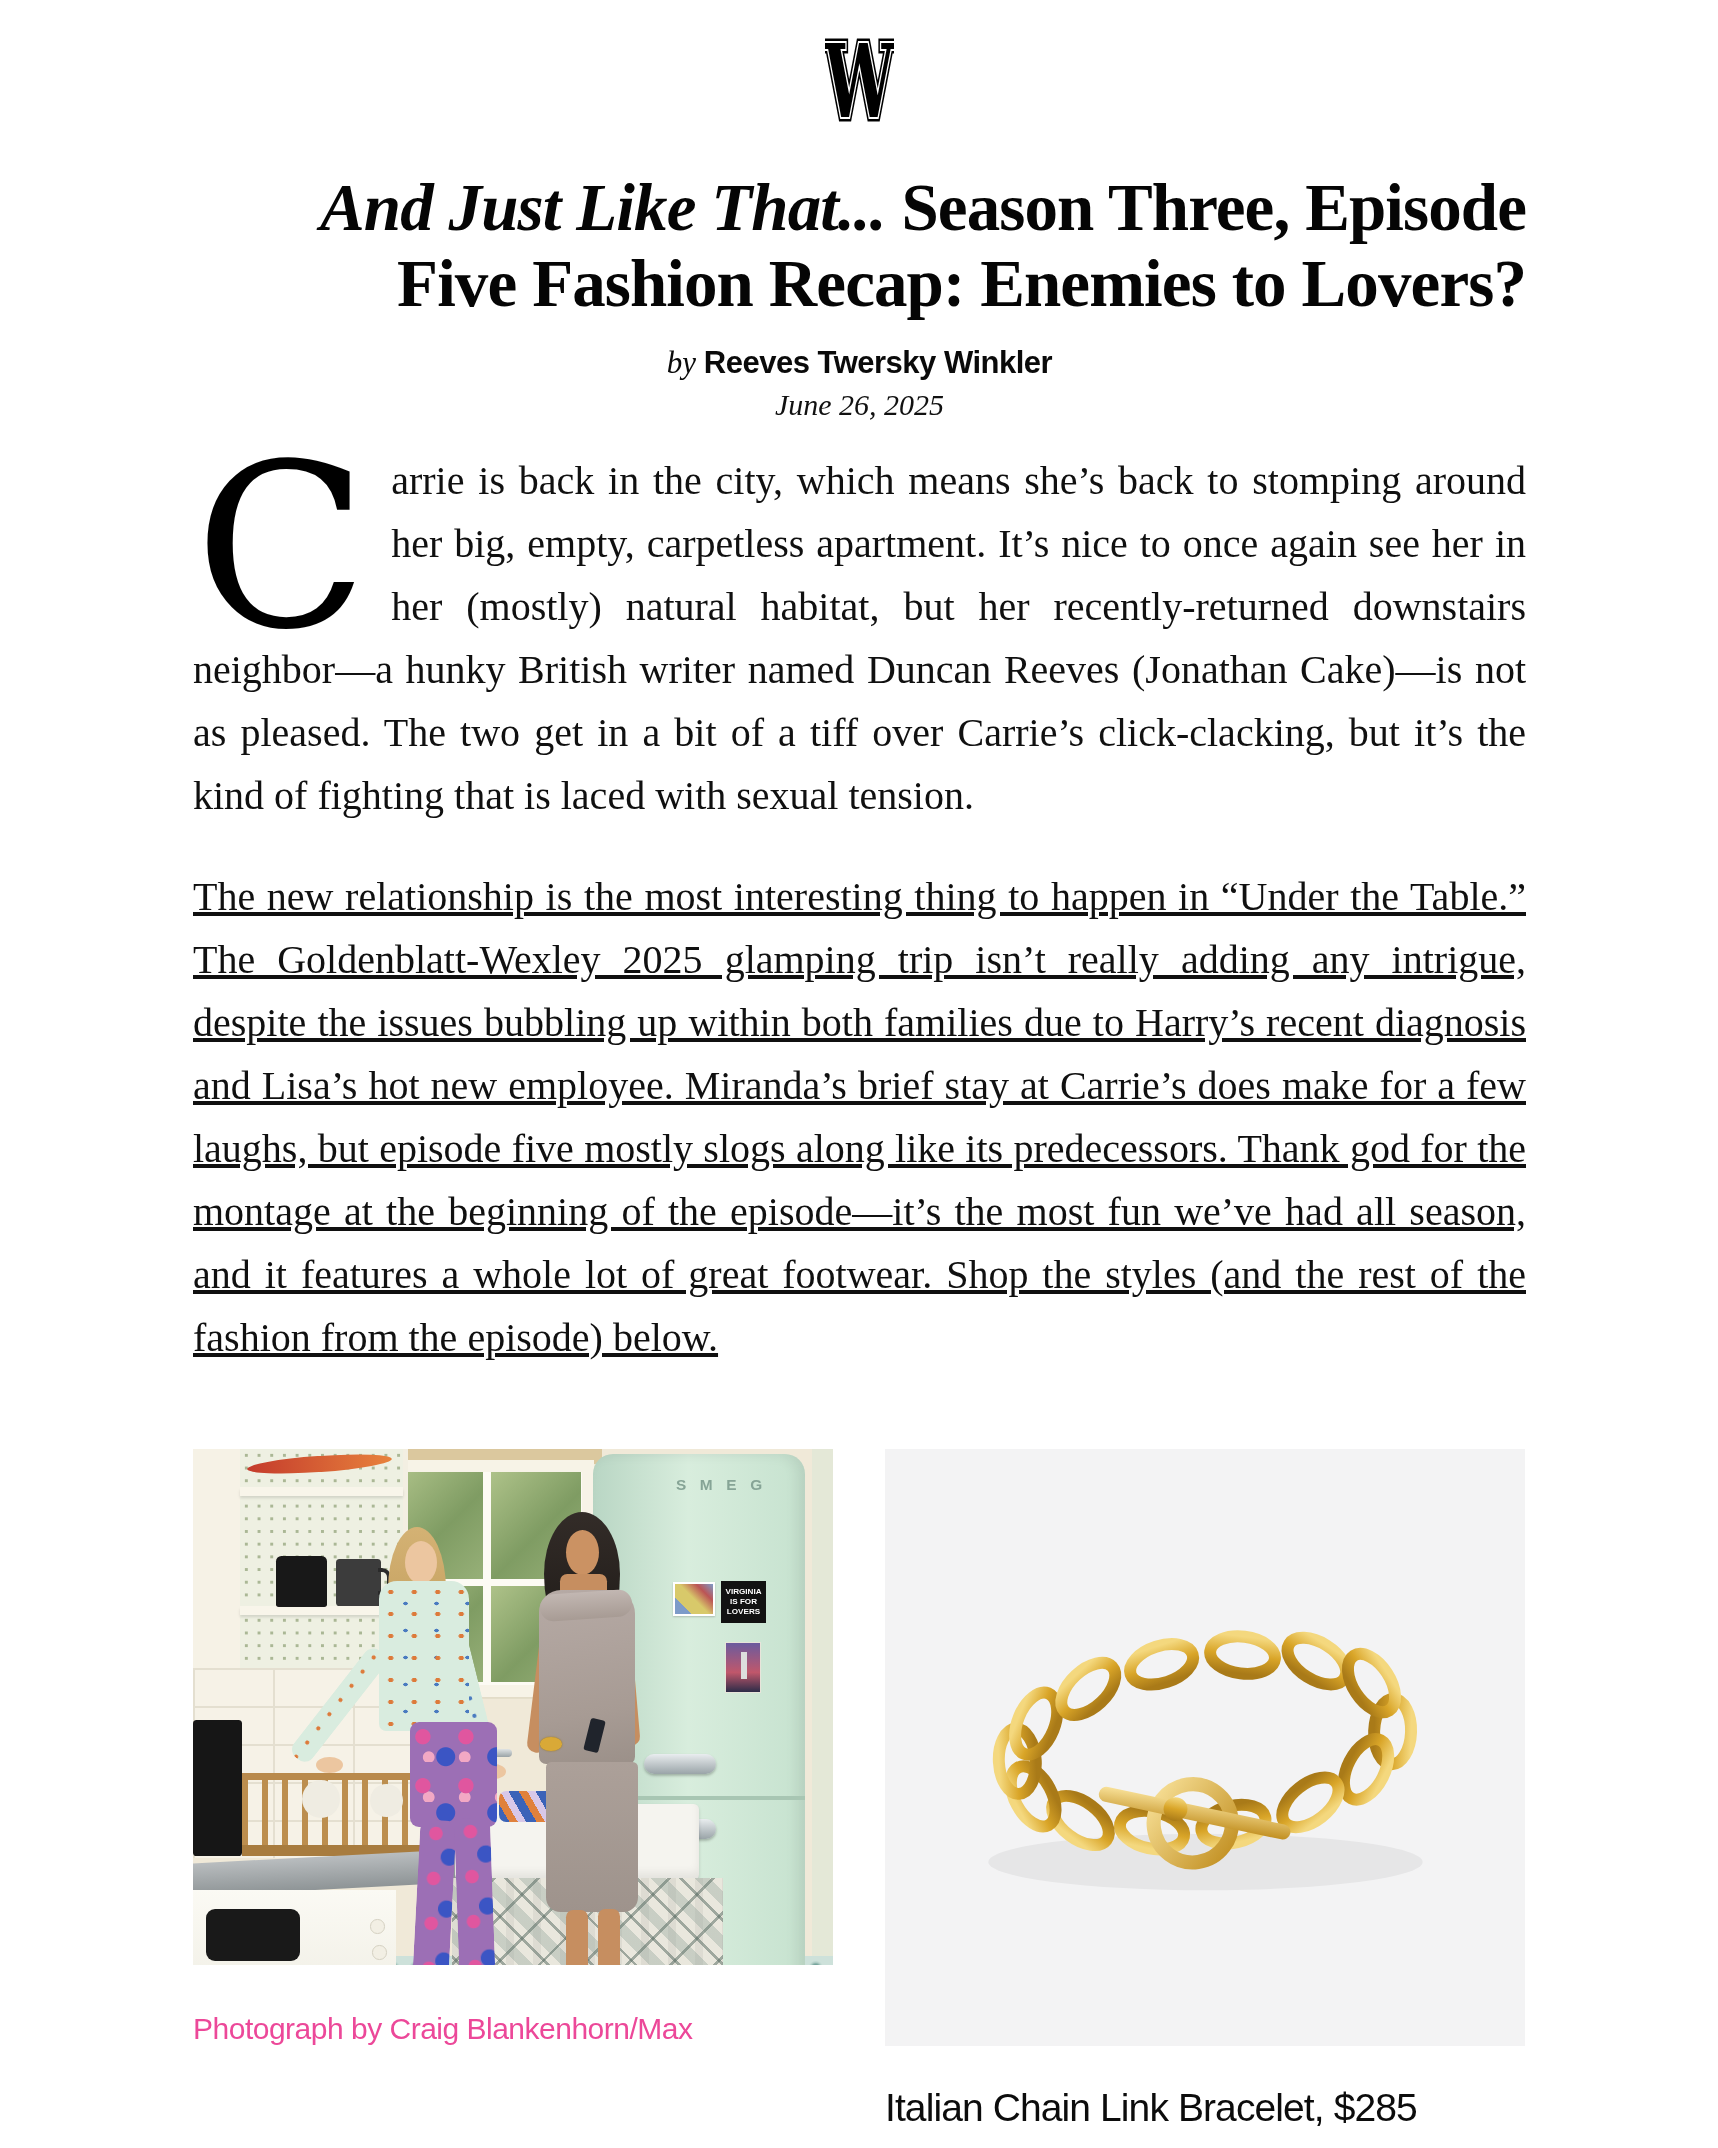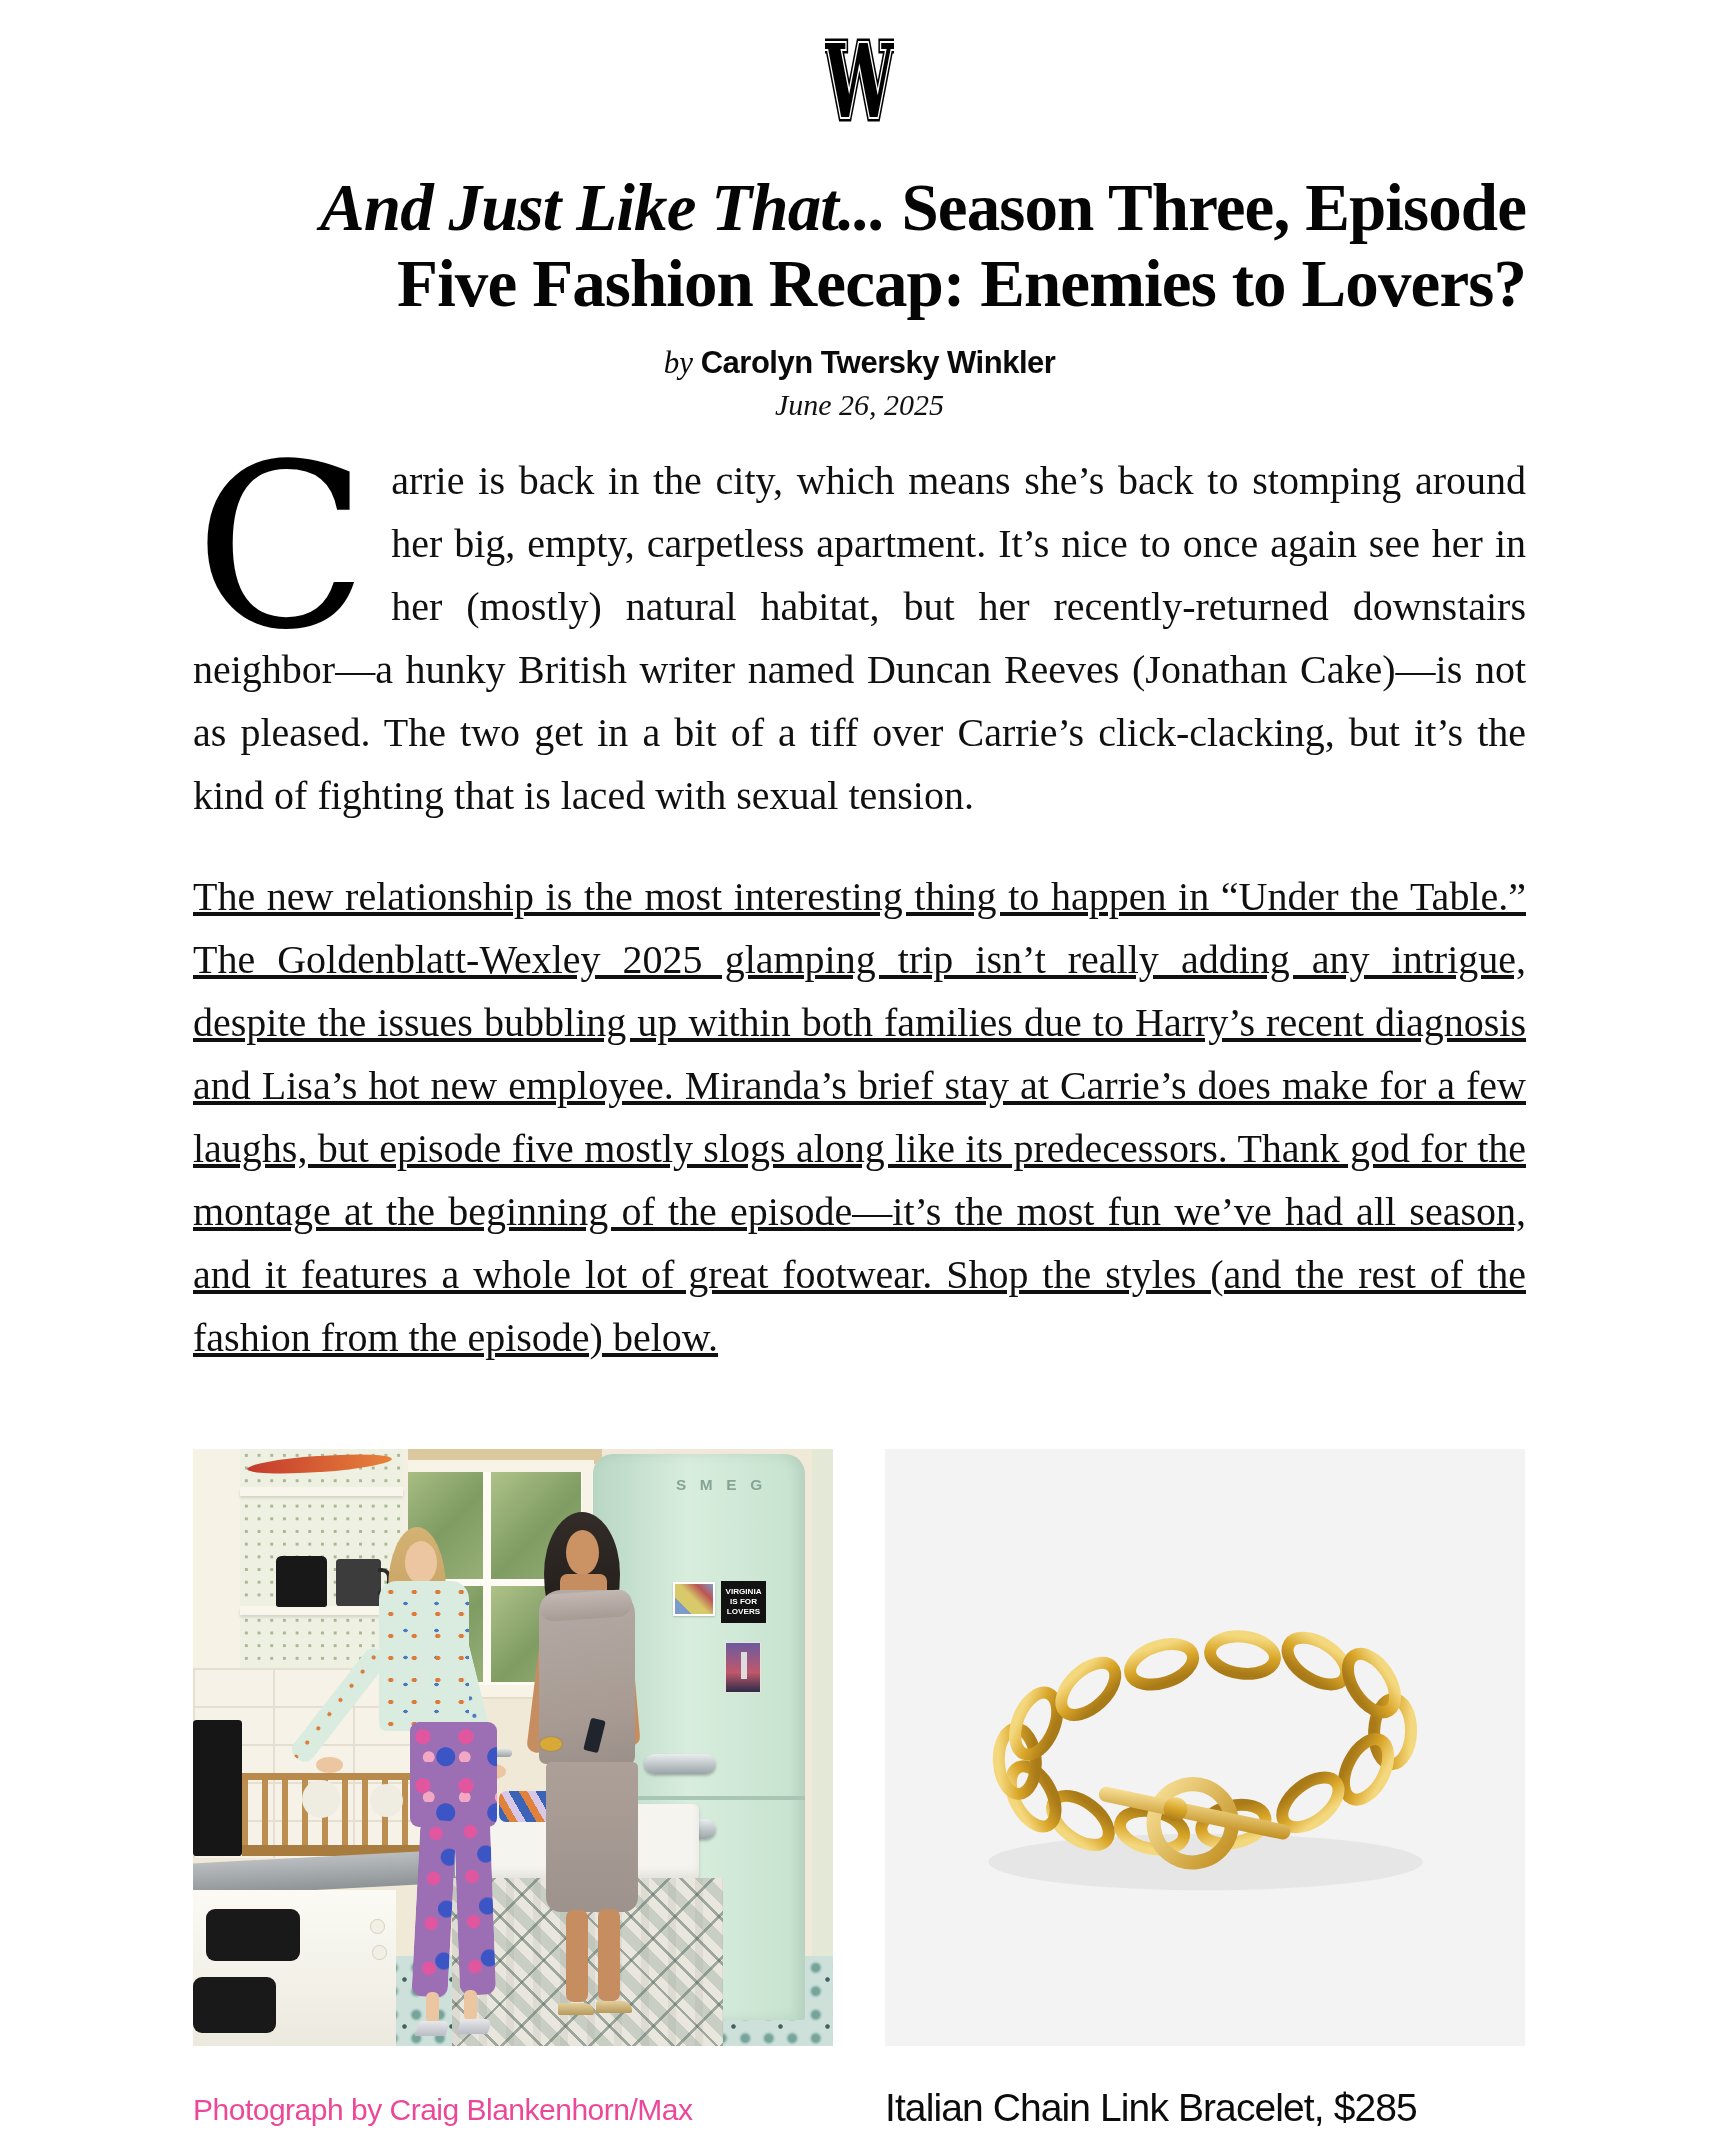--- a/index.html
+++ b/index.html
@@ -53,21 +53,21 @@
   .panel {
     width:640px; height:597px; background:#f3f3f4;
     display:flex; align-items:center; justify-content:center;
   }
   .product-title {
     margin-top:40px; font-family:"Liberation Sans",sans-serif;
     font-size:39px; letter-spacing:-0.9px; color:#0c0c0c;
   }
 
   
-  .photo { position:relative; width:640px; height:597px; background:#f0e9d8; overflow:hidden; }
+  .photo { position:relative; width:640px; height:516px; background:#f0e9d8; overflow:hidden; }
   .photo div { position:absolute; }
 
   .ph-rightwall { left:619px; top:0; width:22px; height:597px; background:#e4e8d7; }
   .ph-window { left:188px; top:11px; width:213px; height:237px; background:#fdfbf4; border:12.7px solid #f7f3e7; box-shadow:0 1.8px 0 #e3dcc8; }
   .ph-pane { background:linear-gradient(135deg,#aec289 0%,#7f9c63 55%,#97b078 100%); }
   .ph-pane.p1 { left:0; top:0; width:90px; height:107px; }
   .ph-pane.p2 { left:98px; top:0; width:90px; height:107px; }
   .ph-pane.p3 { left:0; top:114px; width:90px; height:96px; }
   .ph-pane.p4 { left:98px; top:114px; width:90px; height:96px; }
   .ph-shade { left:181px; top:0; width:228px; height:14.5px; background:#dbc89e; }
@@ -221,21 +221,21 @@
           <text class="w-mid" text-anchor="middle">W</text>
           <text class="w-in" text-anchor="middle">W</text>
         </g>
       </svg>
     </div>
 
     <h1 class="headline"><span class="t-italic">And Just Like That...</span><span> Season Three, Episode Five Fashion Recap: Enemies to Lovers?</span></h1>
 
     <div class="byline">
       <span class="by">by</span>
-      <span class="author">Carolyn Twersky Winkler</span>
+      <span class="author">Reeves Twersky Winkler</span>
     </div>
     <div class="dateline">June 26, 2025</div>
 
     <p class="bodycopy para1"><span class="dropcap">C</span><span>arrie is back in the city, which means she’s back to stomping around her big, empty, carpetless apartment. It’s nice to once again see her in her (mostly) natural habitat, but her recently-returned downstairs neighbor—a hunky British writer named Duncan Reeves (Jonathan Cake)—is not as pleased. The two get in a bit of a tiff over Carrie’s click-clacking, but it’s the kind of fighting that is laced with sexual tension.</span></p>
 
     <p class="bodycopy para2"><span>The new relationship is the most interesting thing to happen in “Under the Table.” The Goldenblatt-Wexley 2025 glamping trip isn’t really adding any intrigue, despite the issues bubbling up within both families due to Harry’s recent diagnosis and Lisa’s hot new employee. Miranda’s brief stay at Carrie’s does make for a few laughs, but episode five mostly slogs along like its predecessors. Thank god for the montage at the beginning of the episode—it’s the most fun we’ve had all season, and it features a whole lot of great footwear. Shop the styles (and the rest of the fashion from the episode) below.</span></p>
 
     <div class="figrow">
 
       <div class="col-left">

